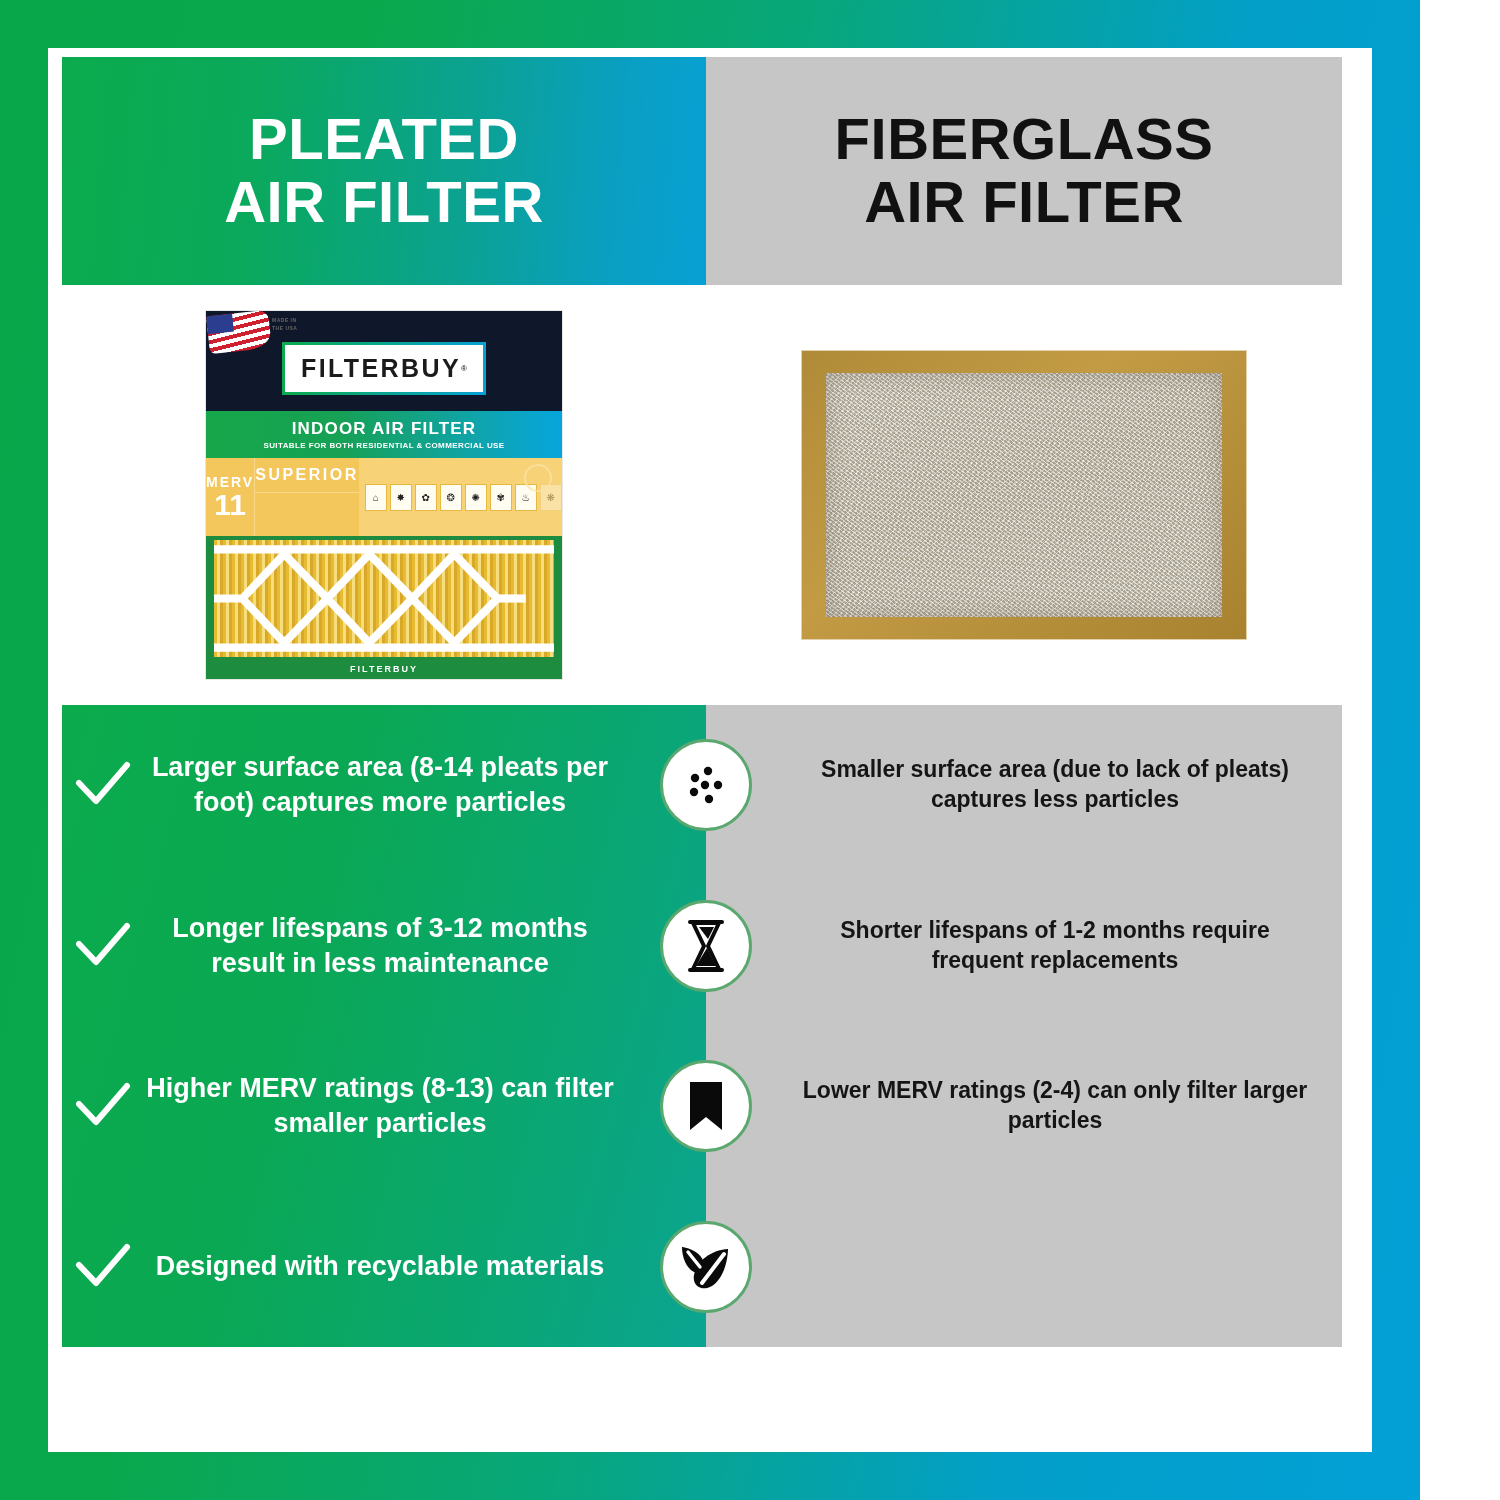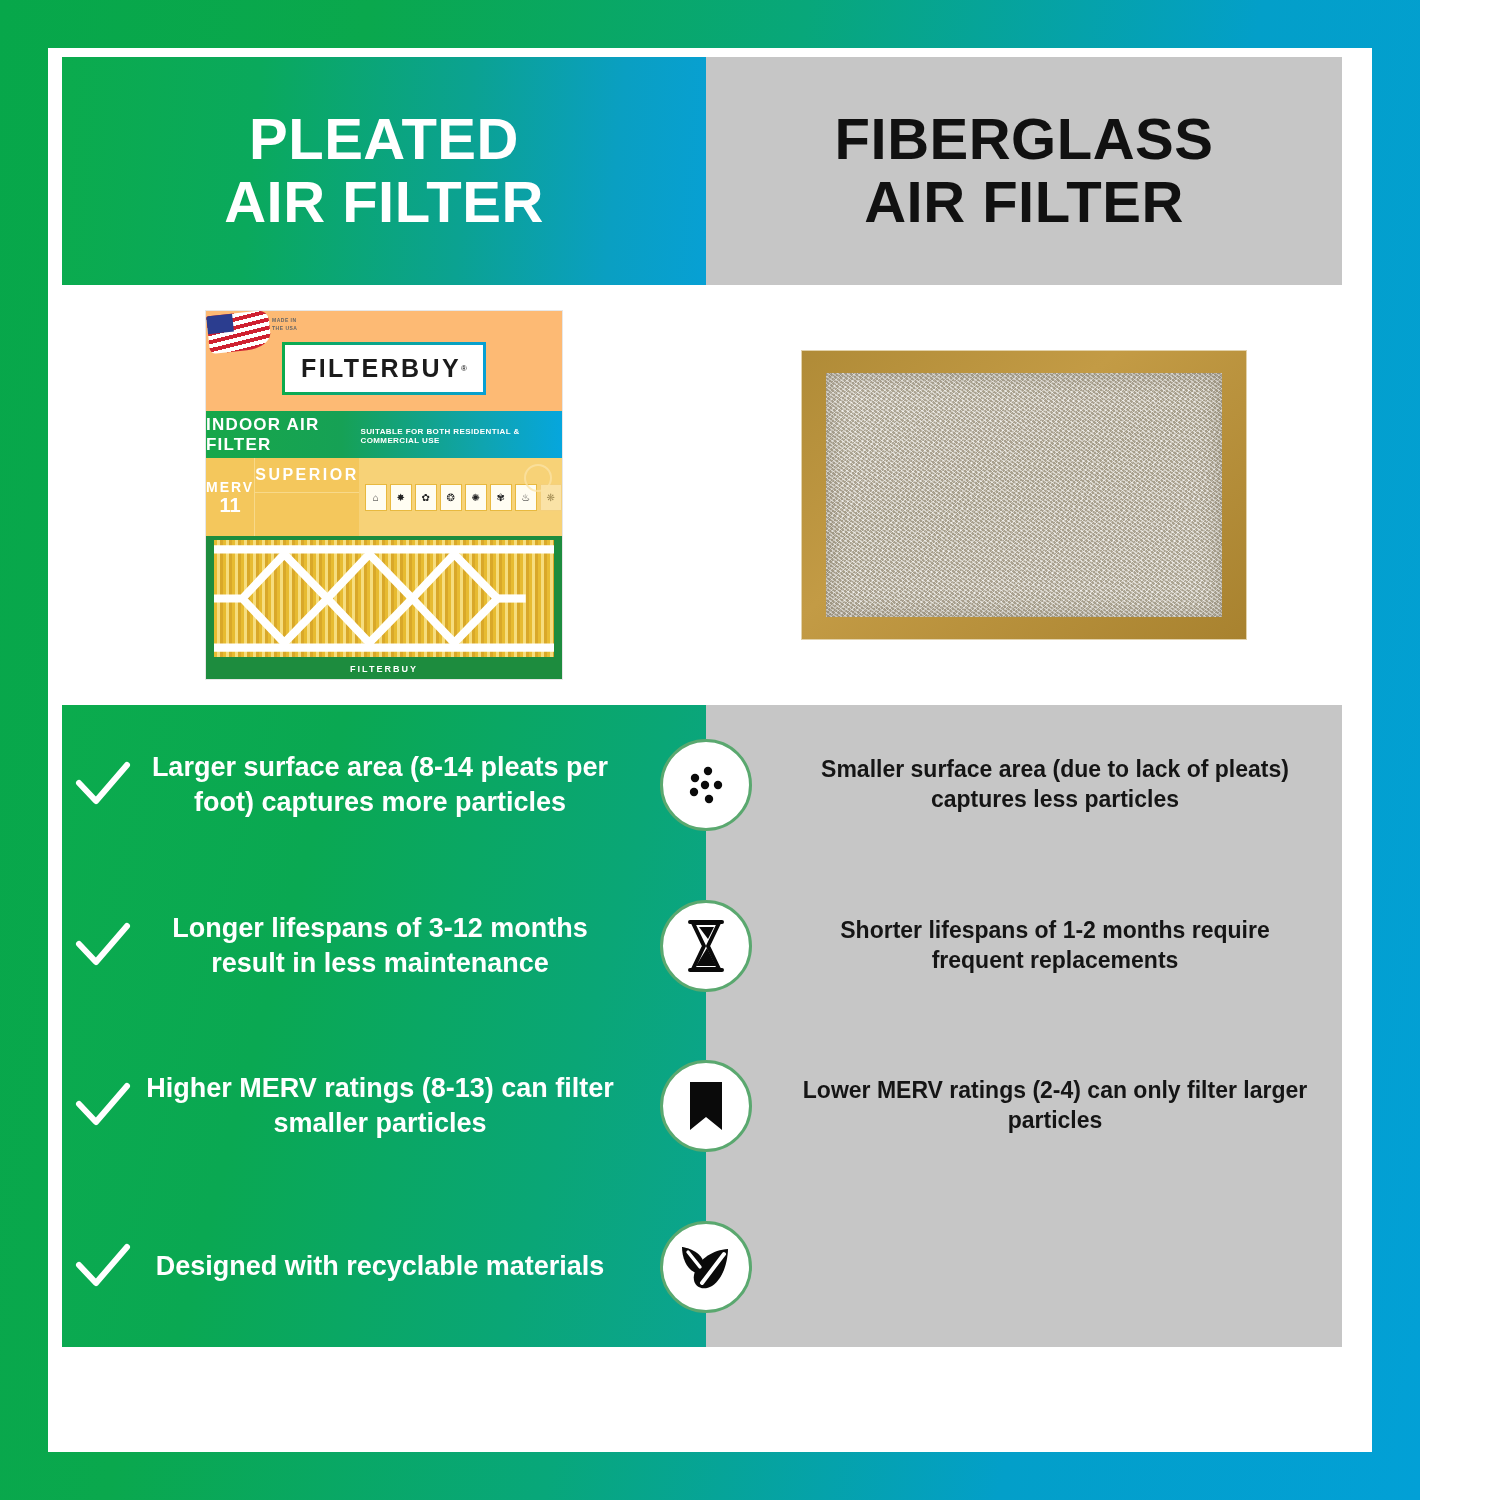--- a/index.html
+++ b/index.html
@@ -95,21 +95,21 @@
     position: relative;
     background: #ffffff;
     box-shadow: 0 0 0 1px #e7e7e7;
     overflow: hidden;
     display: flex;
     flex-direction: column;
   }
   .pb-top {
     height: 100px;
     position: relative;
-    background: #fdba74;
+    background: #0f172a;
     display: flex;
     align-items: center;
     justify-content: center;
   }
   .pb-flag {
     position: absolute;
     left: 2px; top: 2px;
     width: 62px; height: 38px;
     background:
       repeating-linear-gradient(172deg, #cf2030 0 4px, #ffffff 4px 8px);
@@ -147,20 +147,21 @@
     font-weight: bold;
     letter-spacing: 2.4px;
     color: #1b1b1b;
   }
   .pb-logo sup { font-size: 8px; vertical-align: super; }
   .pb-band {
     height: 47px;
     background: linear-gradient(90deg,#17a74a 0%, #16a155 38%, #0fa4b0 78%, #06a6dd 100%);
     color: #ffffff;
     display: flex;
+    flex-direction: column;
     align-items: center;
     justify-content: center;
   }
   .pb-band .l1 {
     font-size: 17px;
     font-weight: bold;
     letter-spacing: 1.2px;
   }
   .pb-band .l2 {
     font-size: 8px;
@@ -177,21 +178,21 @@
   .pb-merv {
     width: 82px;
     display: flex;
     flex-direction: column;
     align-items: center;
     justify-content: center;
     color: #ffffff;
     border-right: 1px solid #f8d989;
   }
   .pb-merv .m1 { font-size: 14px; font-weight: bold; letter-spacing: 2px; }
-  .pb-merv .m2 { font-size: 20px; font-weight: bold; line-height: 1; }
+  .pb-merv .m2 { font-size: 30px; font-weight: bold; line-height: 1; }
   .pb-midright {
     flex: 1;
     display: flex;
     flex-direction: row;
   }
   .pb-superior {
     height: 34px;
     display: flex;
     align-items: center;
     justify-content: center;

